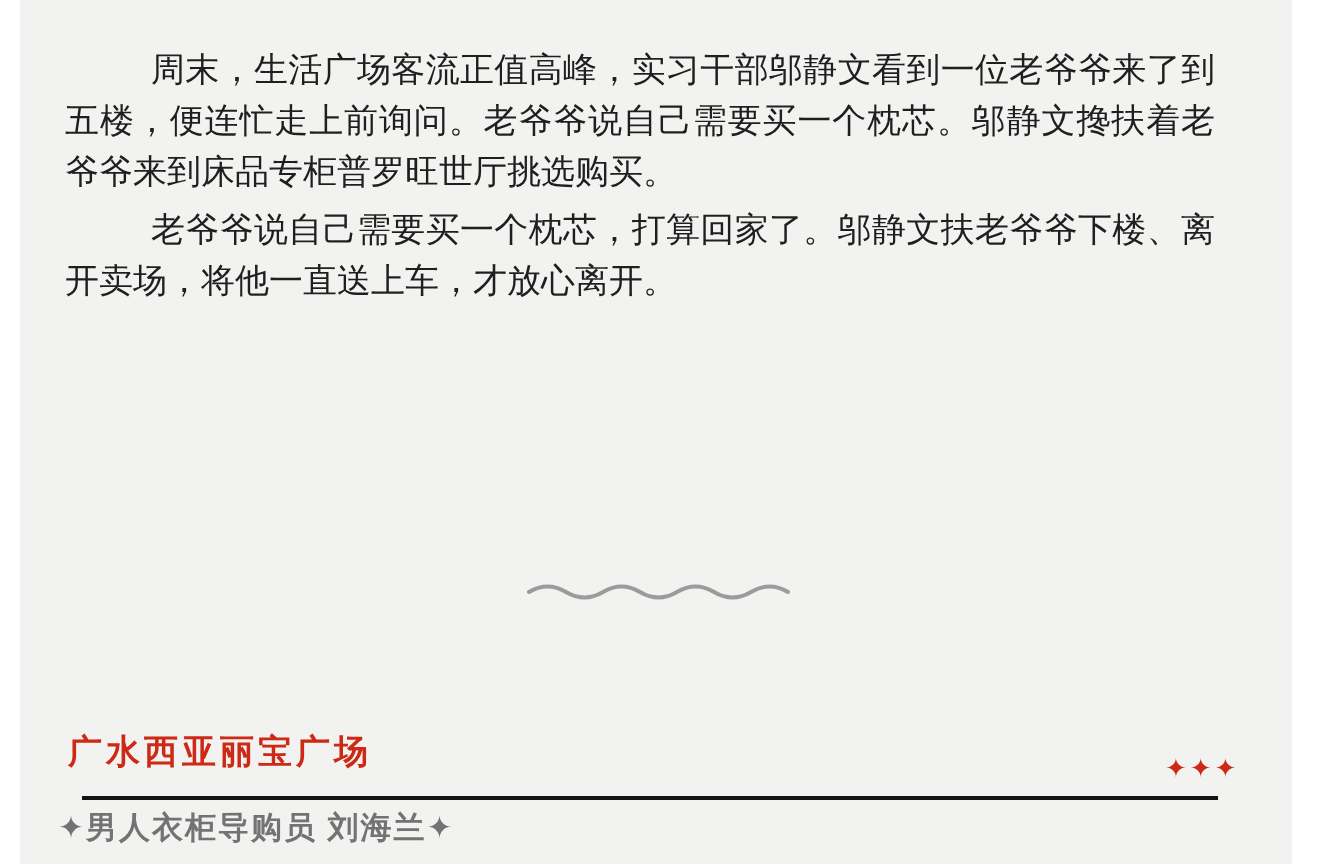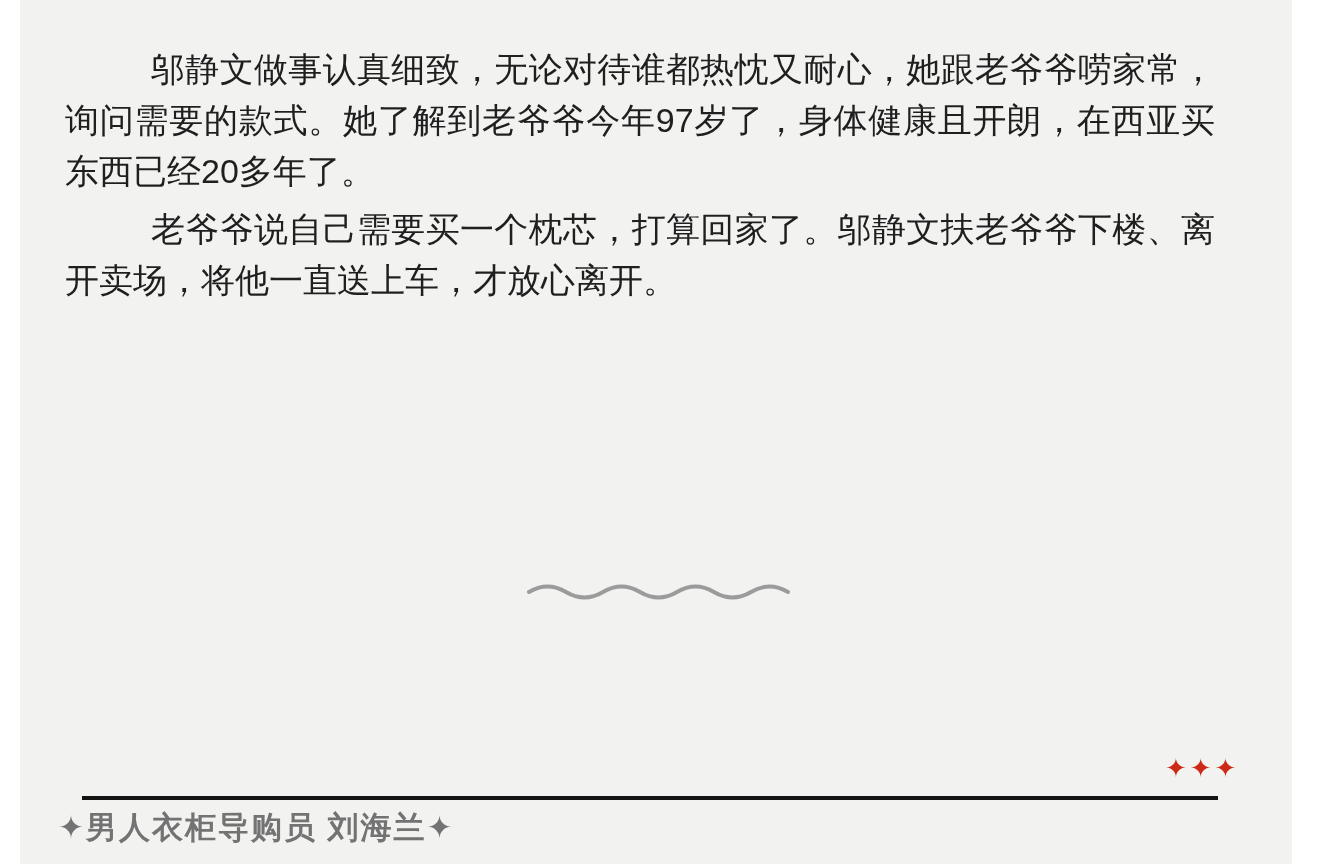--- a/index.html
+++ b/index.html
@@ -70,30 +70,31 @@
     color: #737373;
     white-space: nowrap;
   }
 </style>
 </head>
 <body>
 
 <div class="page">
 
   <div class="article">
-    <p>邬静文做事认真细致，无论对待谁都热忱又耐心，她跟老爷爷唠家常，询问需要的款式。她了解到老爷爷今年97岁了，身体健康且开朗，在西亚买东西已经20多年了。</p>
+    <p>周末，生活广场客流正值高峰，实习干部邬静文看到一位老爷爷来了到五楼，便连忙走上前询问。老爷爷说自己需要买一个枕芯。邬静文搀扶着老爷爷来到床品专柜普罗旺世厅挑选购买。</p>
     <p>老爷爷说自己需要买一个枕芯，打算回家了。邬静文扶老爷爷下楼、离开卖场，将他一直送上车，才放心离开。</p>
   </div>
 
   <div class="divider">
     <svg width="264" height="28" viewBox="0 0 264 28">
       <path d="M2 14 Q20.5 3 39 14 T76 14 T113 14 T150 14 T187 14 T224 14 T261 14" fill="none" stroke="#9b9b9b" stroke-width="4" stroke-linecap="round"></path>
     </svg>
   </div>
 
+  <div class="footer-location">广水西亚丽宝广场</div>
 
   <div class="footer-stars">✦✦✦</div>
 
   <div class="footer-rule"></div>
 
   <div class="footer-credit">✦男人衣柜导购员 刘海兰✦</div>
 
 </div>
 
 </body></html>

